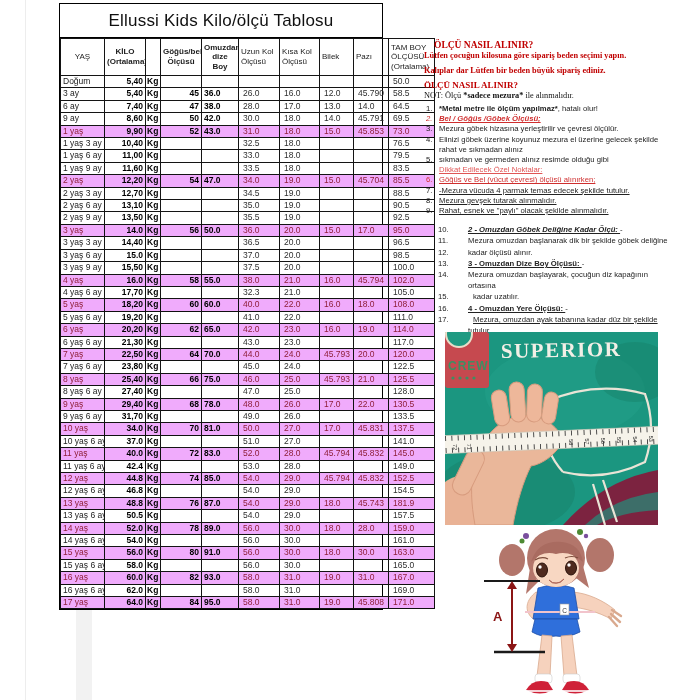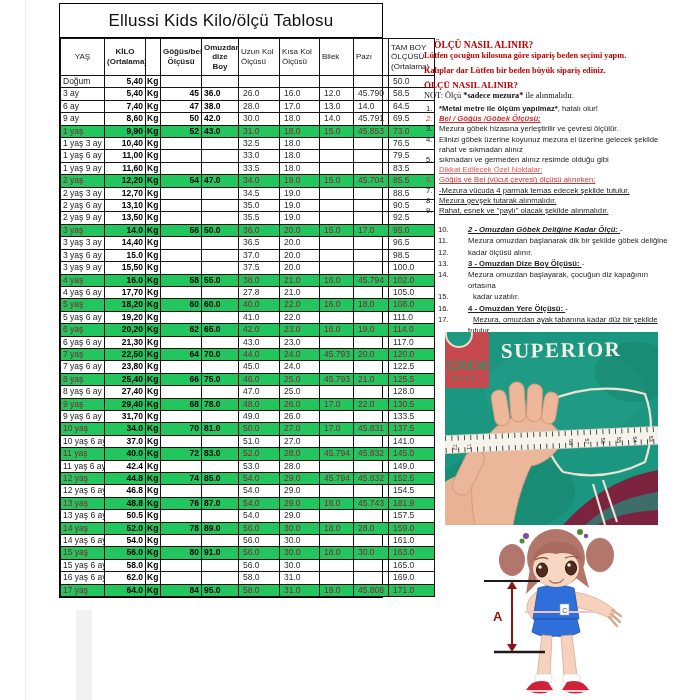--- a/index.html
+++ b/index.html
@@ -21,21 +21,21 @@
            vertical-align:middle;line-height:1.2;white-space:normal}
   thead th.c1,thead th.c3,thead th.c4{font-weight:bold}
   thead th.c5,thead th.c6,thead th.c7,thead th.c8,thead th.c9{text-align:left}
   tbody td{height:11.4px;line-height:11.4px;font-size:8.5px;color:#2e2e2e;white-space:nowrap}
   td.c0{color:#222}
   td.c1{text-align:right;font-weight:bold;color:#000}
   td.c2{text-align:left;font-weight:bold;color:#000;padding:0 1px}
   td.c3{text-align:right;font-weight:bold;color:#000}
   td.c4{text-align:left;font-weight:bold;color:#000}
   td.c5,td.c6,td.c7,td.c8,td.c9{text-align:left;padding-left:4px}
-  tr.hl{background:#22c55e}
+  tr.hl{background:#f0abfc}
   tr.hl td{border-color:#101010}
   td.mg{color:#8e1e38}
 
   
   .panel{position:absolute;left:420px;top:28px;width:256px;color:#1a1a1a}
   .p-h1{color:#c00000;font-family:"Liberation Serif",serif;font-weight:bold;
         font-size:9.5px;margin:12px 0 0 14px}
   .p-red{color:#c00000;font-family:"Liberation Serif",serif;font-weight:bold;
          font-size:8.3px;line-height:11.5px}
   .m1{margin:21px 0 0 8px}.m2{margin:0 0 0 4px}.m3{margin:3px 0 0 4px}
@@ -301,21 +301,21 @@
           <td class="c7 mg">16.0</td>
           <td class="c8 mg">45.794</td>
           <td class="c9 mg">102.0</td>
         </tr>
         <tr>
           <td class="c0">4 yaş 6 ay</td>
           <td class="c1">17,70</td>
           <td class="c2">Kg</td>
           <td class="c3"></td>
           <td class="c4"></td>
-          <td class="c5">27.8</td>
+          <td class="c5">32.3</td>
           <td class="c6">21.0</td>
           <td class="c7"></td>
           <td class="c8"></td>
           <td class="c9">105.0</td>
         </tr>
         <tr class="hl">
           <td class="c0 mg">5 yaş</td>
           <td class="c1">18,20</td>
           <td class="c2">Kg</td>
           <td class="c3">60</td>
@@ -570,20 +570,32 @@
           <td class="c0">15 yaş 6 ay</td>
           <td class="c1">58.0</td>
           <td class="c2">Kg</td>
           <td class="c3"></td>
           <td class="c4"></td>
           <td class="c5">56.0</td>
           <td class="c6">30.0</td>
           <td class="c7"></td>
           <td class="c8"></td>
           <td class="c9">165.0</td>
+        </tr>
+        <tr class="hl">
+          <td class="c0 mg">16 yaş</td>
+          <td class="c1">60.0</td>
+          <td class="c2">Kg</td>
+          <td class="c3">82</td>
+          <td class="c4">93.0</td>
+          <td class="c5 mg">58.0</td>
+          <td class="c6 mg">31.0</td>
+          <td class="c7 mg">19.0</td>
+          <td class="c8 mg">31.0</td>
+          <td class="c9 mg">167.0</td>
         </tr>
         <tr>
           <td class="c0">16 yaş 6 ay</td>
           <td class="c1">62.0</td>
           <td class="c2">Kg</td>
           <td class="c3"></td>
           <td class="c4"></td>
           <td class="c5">58.0</td>
           <td class="c6">31.0</td>
           <td class="c7"></td>

